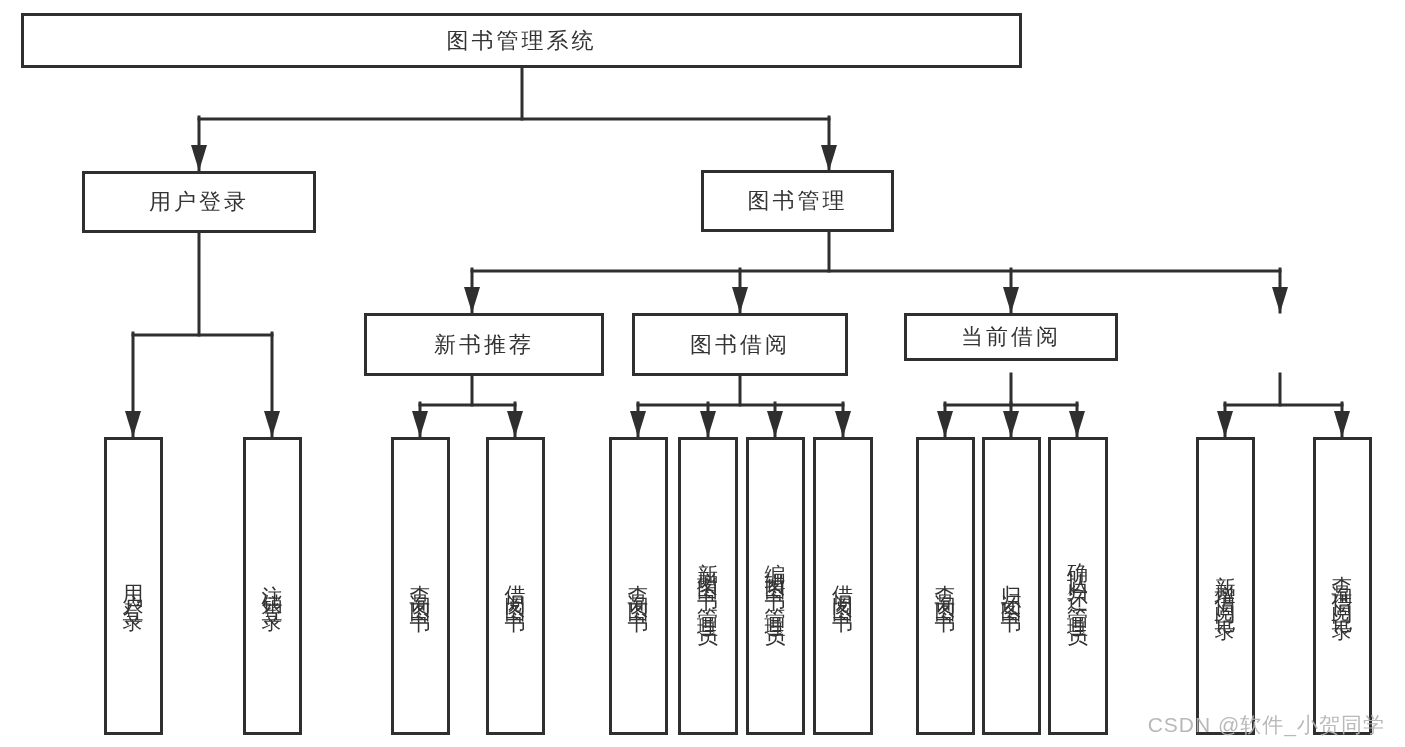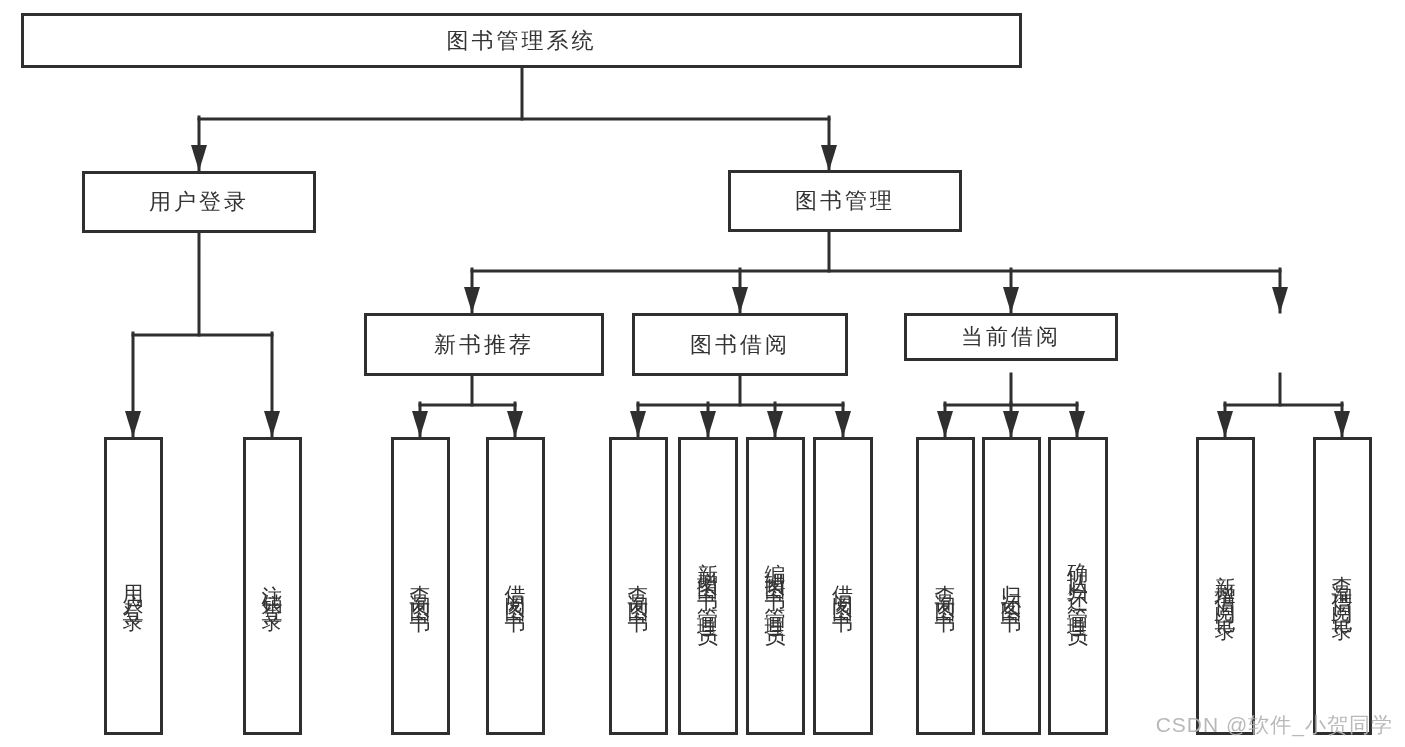--- a/index.html
+++ b/index.html
@@ -33,21 +33,21 @@
     white-space:nowrap;
   }
   .leaf{
     writing-mode:vertical-rl;
     text-orientation:upright;
     letter-spacing:9px;
     font-size:21px;
     line-height:1;
   }
   .watermark{
-    position:absolute;right:12px;bottom:8px;
+    position:absolute;right:20px;bottom:8px;
     font-size:21px;letter-spacing:1px;
     color:var(--watermark);opacity:.92;
     z-index:3;white-space:nowrap;
   }
 </style>
 </head>
 <body>
 
 <div class="stage">
 
@@ -109,21 +109,21 @@
       <path d="M1280 374 V405"></path>
       <path d="M1225 405 H1342"></path>
       <path d="M1225 403 V436" marker-end="url(#ah)"></path>
       <path d="M1342 403 V436" marker-end="url(#ah)"></path>
     </g>
   </svg>
 
   <div class="box" style="left:21px;top:13px;width:1001px;height:55px;">图书管理系统</div>
 
   <div class="box" style="left:82px;top:171px;width:234px;height:62px;">用户登录</div>
-  <div class="box" style="left:728px;top:170px;width:234px;height:62px;">图书管理</div>
+  <div class="box" style="left:701px;top:170px;width:193px;height:62px;">图书管理</div>
 
   <div class="box" style="left:364px;top:313px;width:240px;height:63px;">新书推荐</div>
   <div class="box" style="left:632px;top:313px;width:216px;height:63px;">图书借阅</div>
   <div class="box" style="left:904px;top:313px;width:214px;height:48px;">当前借阅</div>
 
   <div class="box leaf" style="left:104px;top:437px;width:59px;height:298px;">用户登录</div>
   <div class="box leaf" style="left:243px;top:437px;width:59px;height:298px;">注销登录</div>
 
   <div class="box leaf" style="left:391px;top:437px;width:59px;height:298px;">查询图书</div>
   <div class="box leaf" style="left:486px;top:437px;width:59px;height:298px;">借阅图书</div>

